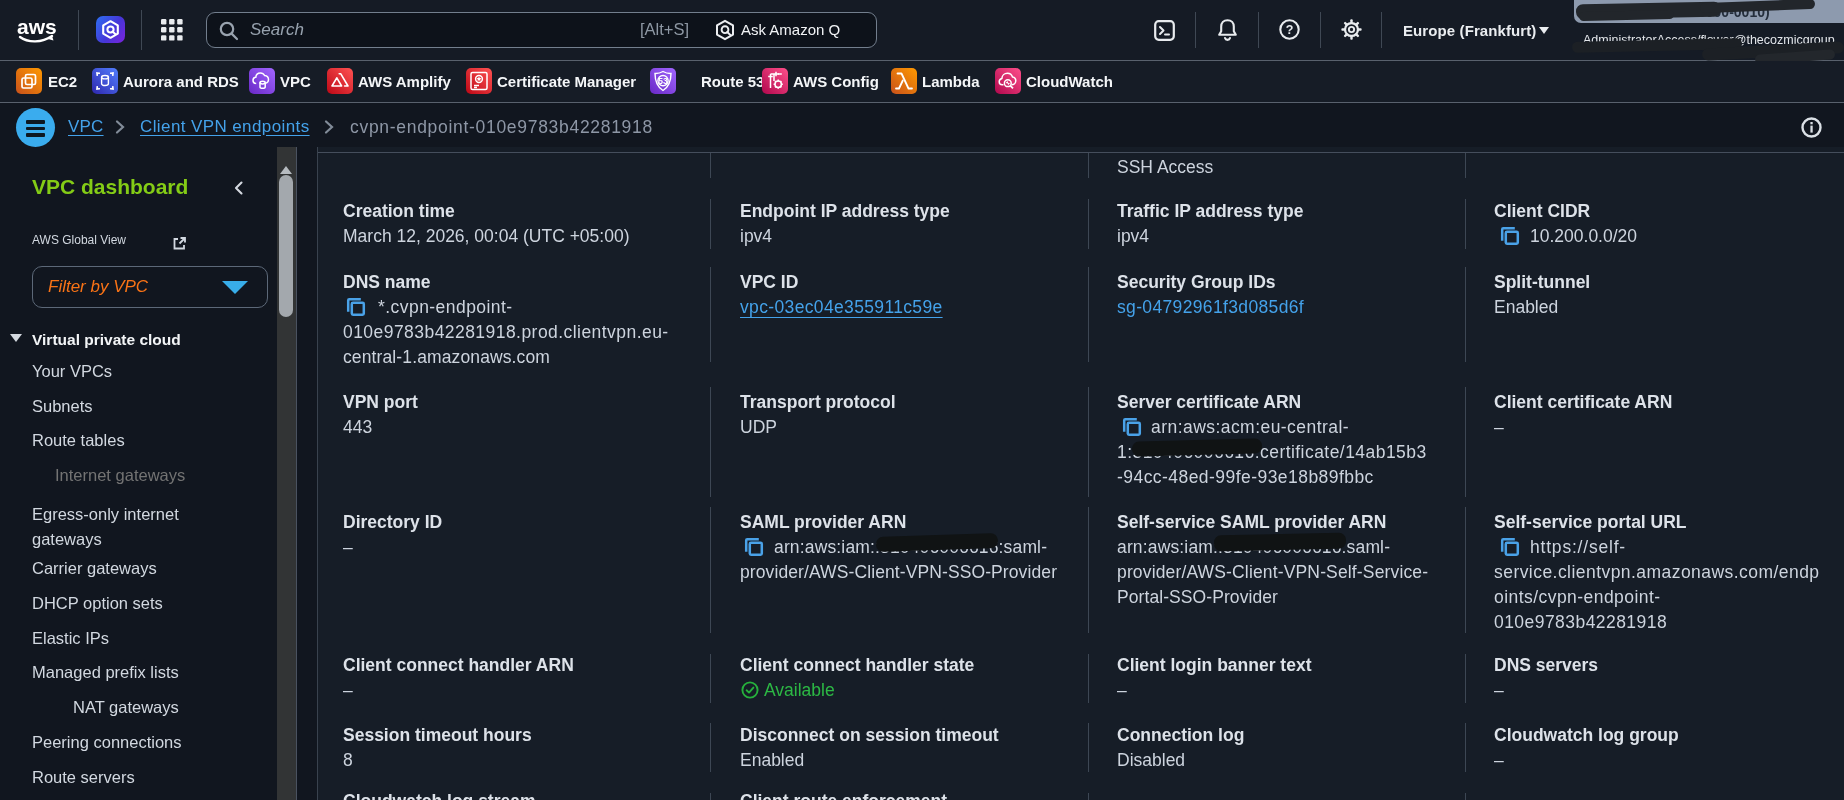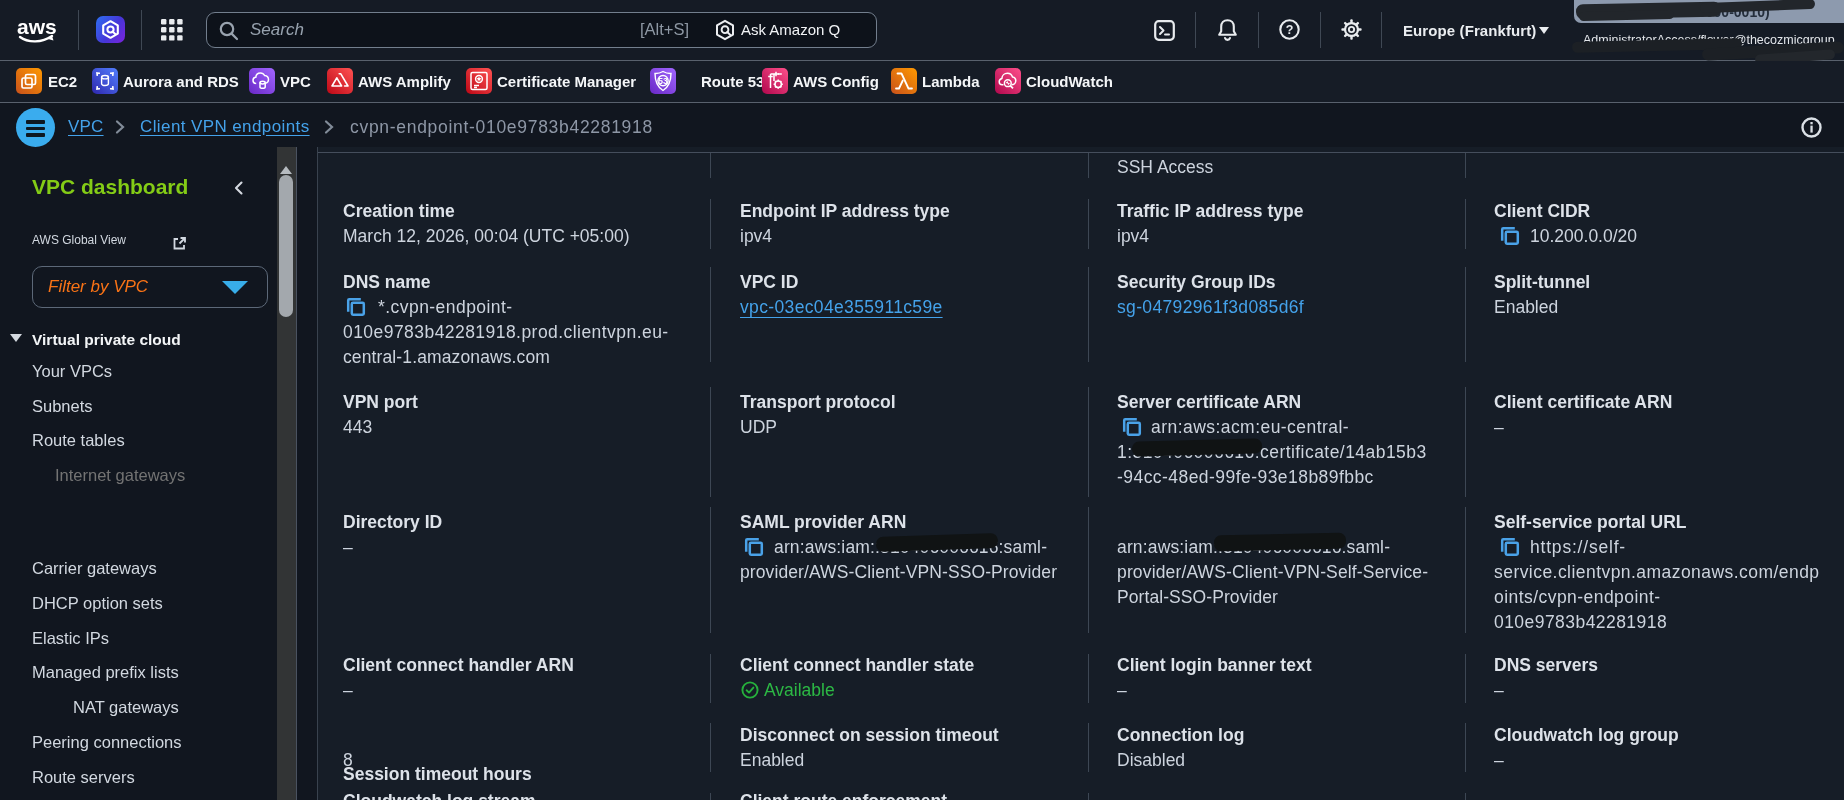--- a/index.html
+++ b/index.html
@@ -234,20 +234,21 @@
 </svg>
 <div class="abs" style="left:32px;top:266px;width:236px;height:42px;box-sizing:border-box;border:1px solid #5c6878;border-radius:10px;"></div>
 <div class="abs" style="left:48px;top:277px;font-size:17px;font-style:italic;color:#f97316;">Filter by VPC</div>
 <div class="abs" style="left:222px;top:281px;width:0;height:0;border-left:13.5px solid transparent;border-right:13.5px solid transparent;border-top:13.5px solid #38ade9;"></div>
 <div class="abs" style="left:10px;top:334px;width:0;height:0;border-left:6.5px solid transparent;border-right:6.5px solid transparent;border-top:8px solid #d4d9e0;"></div>
 <div class="abs" style="left:32px;top:331px;font-size:15.5px;font-weight:bold;color:#f3f5f7;">Virtual private cloud</div>
 <div class="abs" style="left:32px;top:362px;font-size:16.5px;color:#d2d8e0;">Your VPCs</div>
 <div class="abs" style="left:32px;top:397px;font-size:16.5px;color:#d2d8e0;">Subnets</div>
 <div class="abs" style="left:32px;top:431px;font-size:16.5px;color:#d2d8e0;">Route tables</div>
 <div class="abs" style="left:32px;top:466px;font-size:16.5px;color:#737373;margin-left:23px;">Internet gateways</div>
+<div class="abs" style="left:32px;top:502px;font-size:16.5px;line-height:24.5px;color:#d2d8e0;">Egress-only internet<br>gateways</div>
 <div class="abs" style="left:32px;top:559px;font-size:16.5px;color:#d2d8e0;">Carrier gateways</div>
 <div class="abs" style="left:32px;top:594px;font-size:16.5px;color:#d2d8e0;">DHCP option sets</div>
 <div class="abs" style="left:32px;top:629px;font-size:16.5px;color:#d2d8e0;">Elastic IPs</div>
 <div class="abs" style="left:32px;top:663px;font-size:16.5px;color:#d2d8e0;">Managed prefix lists</div>
 <div class="abs" style="left:32px;top:698px;font-size:16.5px;color:#d2d8e0;margin-left:41px;">NAT gateways</div>
 <div class="abs" style="left:32px;top:733px;font-size:16.5px;color:#d2d8e0;">Peering connections</div>
 <div class="abs" style="left:32px;top:768px;font-size:16.5px;color:#d2d8e0;">Route servers</div>
 
 <div class="abs" style="left:277px;top:147px;width:19px;height:653px;background:#323435;"></div>
 <div class="abs" style="left:280px;top:166px;width:0;height:0;border-left:6.5px solid transparent;border-right:6.5px solid transparent;border-bottom:8px solid #b6bbc0;"></div>
@@ -328,20 +329,21 @@
 
 <div class="lb" style="left:343px;top:511px;">Directory ID</div>
 <div class="vl" style="left:343px;top:536px;">–</div>
 <div class="lb" style="left:740px;top:511px;">SAML provider ARN</div>
 <svg width="22" height="22" viewBox="0 0 22 22" class="abs cpy" style="left:743px;top:536px;">
       <use href="#copyico"></use>
     </svg>
 <div class="vw" style="left:774px;top:536px;letter-spacing:0.15px;">arn:aws:iam::310406006616:saml-</div>
 <div class="vw" style="left:740px;top:561px;letter-spacing:0.1px;">provider/AWS-Client-VPN-SSO-Provider</div>
 <div class="scrib" style="left:876px;top:535px;width:122px;height:15px;transform:rotate(-1.8deg);background:#101314;"></div>
+<div class="lb" style="left:1117px;top:511px;">Self-service SAML provider ARN</div>
 <div class="vw" style="left:1117px;top:536px;letter-spacing:0.15px;">arn:aws:iam::310406006616:saml-</div>
 <div class="vw" style="left:1117px;top:561px;letter-spacing:0.15px;">provider/AWS-Client-VPN-Self-Service-</div>
 <div class="vw" style="left:1117px;top:586px;letter-spacing:0.08px;">Portal-SSO-Provider</div>
 <div class="scrib" style="left:1214px;top:534px;width:132px;height:16px;transform:rotate(-1.2deg);background:#101314;"></div>
 <div class="lb" style="left:1494px;top:511px;">Self-service portal URL</div>
 <svg width="22" height="22" viewBox="0 0 22 22" class="abs cpy" style="left:1499px;top:536px;">
       <use href="#copyico"></use>
     </svg>
 <div class="vw" style="left:1530px;top:536px;letter-spacing:0.8px;">https://self-</div>
 <div class="vw" style="left:1494px;top:561px;">service.clientvpn.amazonaws.com/endp</div>
@@ -354,21 +356,21 @@
 <svg class="abs" style="left:741px;top:681px;" width="18" height="18" viewBox="0 0 18 18">
   <circle cx="9" cy="9" r="7.6" fill="none" stroke="#26b03c" stroke-width="1.9"></circle>
   <path d="M5.6 9.3 L8 11.6 L12.4 6.6" fill="none" stroke="#26b03c" stroke-width="1.9" stroke-linecap="round" stroke-linejoin="round"></path>
 </svg>
 <div class="vl" style="left:764px;top:679px;color:#2cb844;">Available</div>
 <div class="lb" style="left:1117px;top:654px;">Client login banner text</div>
 <div class="vl" style="left:1117px;top:679px;">–</div>
 <div class="lb" style="left:1494px;top:654px;">DNS servers</div>
 <div class="vl" style="left:1494px;top:679px;">–</div>
 
-<div class="lb" style="left:343px;top:724px;margin-top:39px;">Session timeout hours</div>
+<div class="lb" style="left:343px;top:724px;">Session timeout hours</div>
 <div class="vl" style="left:343px;top:749px;">8</div>
 <div class="lb" style="left:740px;top:724px;">Disconnect on session timeout</div>
 <div class="vl" style="left:740px;top:749px;">Enabled</div>
 <div class="lb" style="left:1117px;top:724px;">Connection log</div>
 <div class="vl" style="left:1117px;top:749px;">Disabled</div>
 <div class="lb" style="left:1494px;top:724px;">Cloudwatch log group</div>
 <div class="vl" style="left:1494px;top:749px;">–</div>
 
 <div class="lb" style="left:343px;top:790px;">Cloudwatch log stream</div>
 <div class="lb" style="left:740px;top:790px;">Client route enforcement</div>

